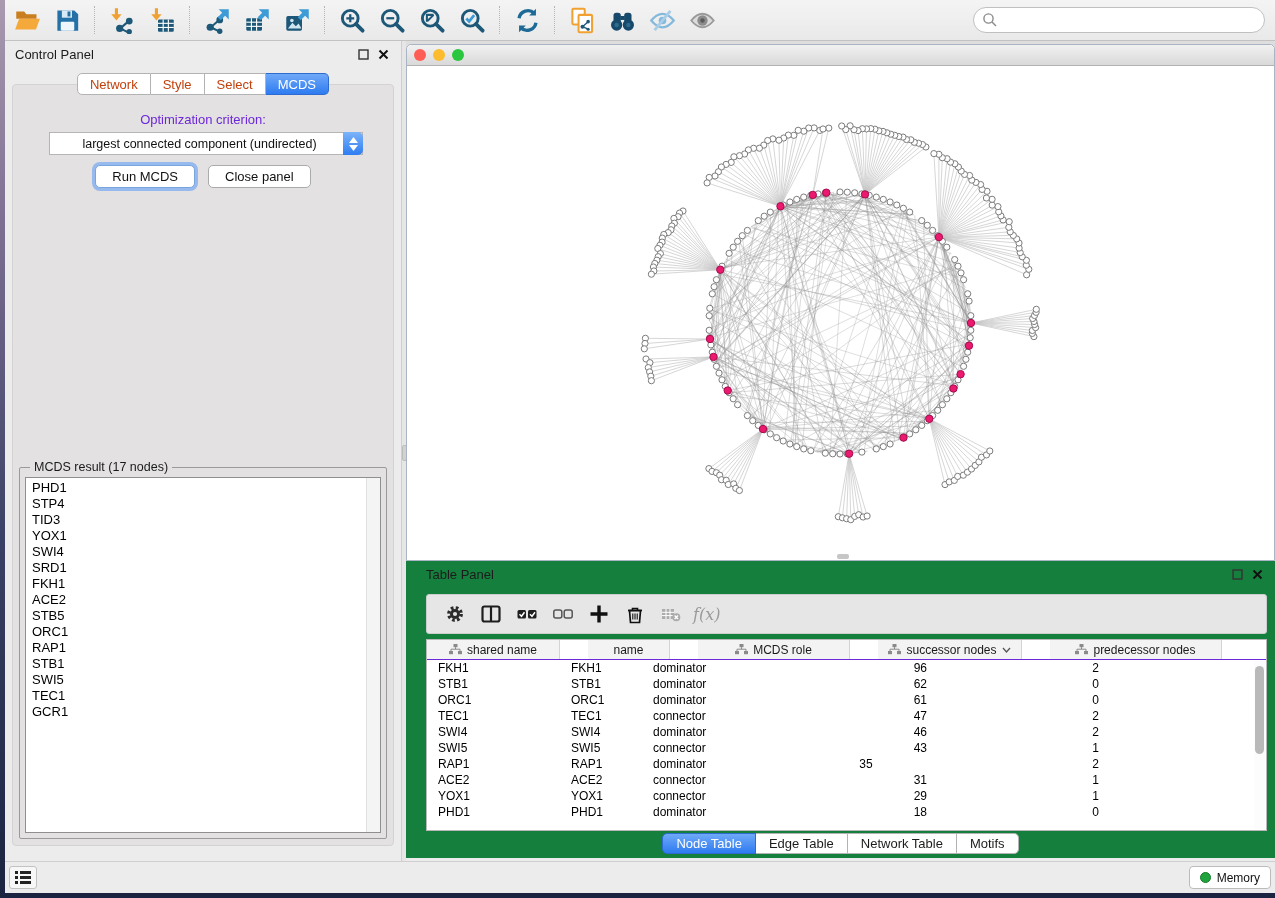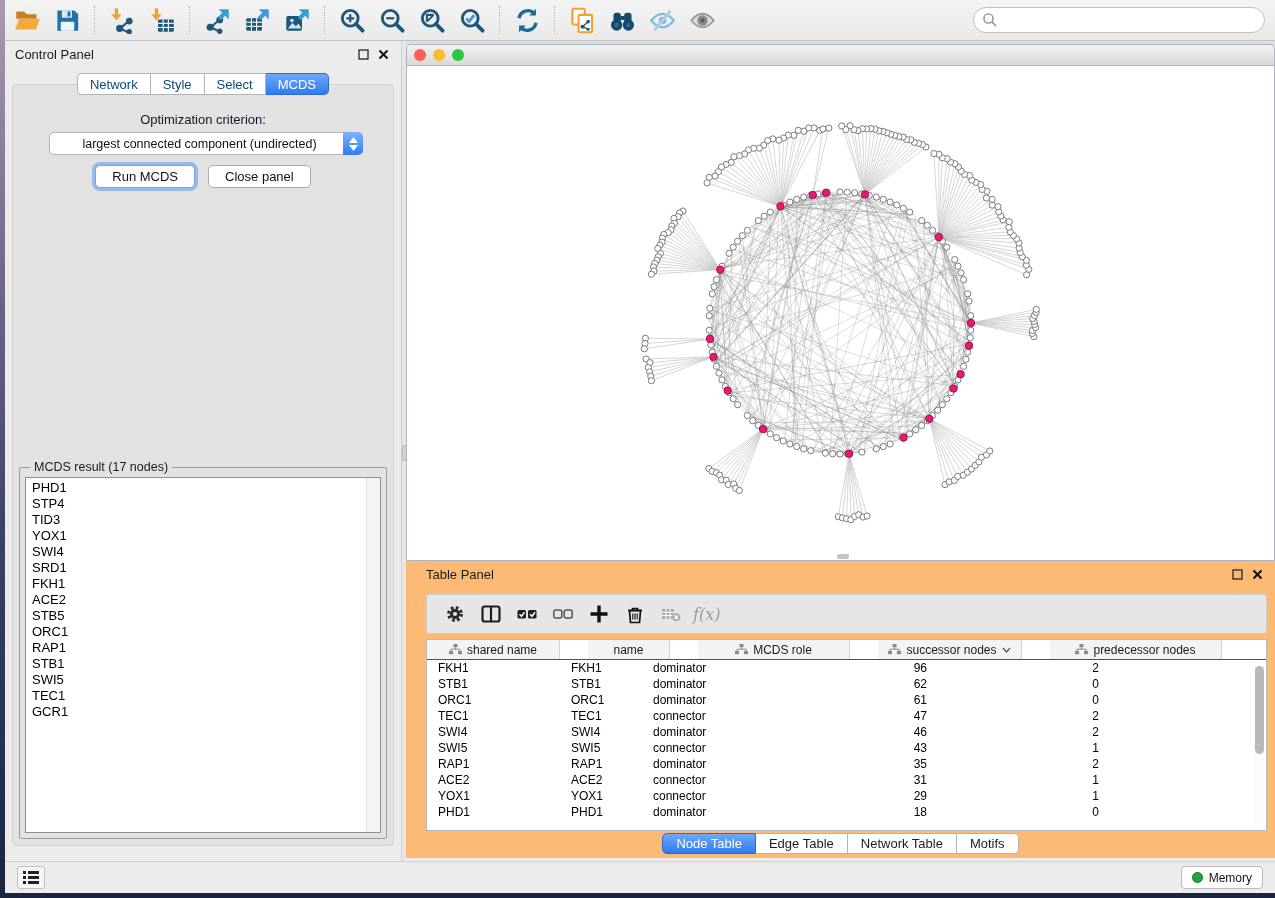--- a/index.html
+++ b/index.html
@@ -27,28 +27,28 @@
   .cp-titlebar { position:absolute; left:0; top:0; width:100%; height:26px; display:flex; align-items:center; }
   .cp-title { font-size:13px; color:#1c1c1c; padding-left:10px; }
   .win-btns { margin-left:auto; display:flex; gap:8px; padding-right:12px; }
   .win-btn { width:12px; height:12px; display:flex; align-items:center; justify-content:center; cursor:pointer; }
 
   .cp-content { position:absolute; left:7px; top:43px; width:382px; height:762px;
     background:#e3e1e1; border:1px solid #d4d2d2; border-radius:4px; }
 
   .cp-tabs { position:absolute; left:0; top:32px; width:100%; display:flex; justify-content:center; z-index:5; }
   .tab { height:22px; padding:0 12px; background:#fff; border:1px solid #b3b3b3; border-left:none;
-    font-size:13px; color:#0c4a6e; display:flex; align-items:center; cursor:pointer; }
+    font-size:13px; color:#c2410c; display:flex; align-items:center; cursor:pointer; }
   .tab:first-child { border-left:1px solid #b3b3b3; border-radius:5px 0 0 5px; }
   .tab:last-child { border-radius:0 5px 5px 0; }
   .tab.active { background:linear-gradient(#6fa9f8,#2e7bf0); border-color:#2e6ad0; color:#fff; }
 
-  .opt-label { position:absolute; left:0; top:27px; width:100%; text-align:center; font-size:13px; color:#0f172a; }
+  .opt-label { position:absolute; left:0; top:27px; width:100%; text-align:center; font-size:13px; color:#6d28d9; }
   .dd { position:absolute; left:36px; top:47px; width:314px; height:23px; background:#fff;
-    border:1px solid #b5b5b5; border-radius:5px; display:flex; align-items:center; cursor:pointer; }
+    border:1px solid #b5b5b5; border-radius:0; display:flex; align-items:center; cursor:pointer; }
   .dd-text { flex:1; font-size:12.5px; color:#111; text-align:center; padding-left:6px; white-space:nowrap; overflow:hidden; }
   .dd-step { width:20px; height:23px; margin:-1px -1px -1px 0; border-radius:0 5px 5px 0;
     background:linear-gradient(#7db3f9,#2f7df2); display:flex; flex-direction:column;
     align-items:center; justify-content:center; gap:2px; }
   .dd-step svg { display:block; }
 
   .btn-row { position:absolute; left:0; top:80px; width:100%; display:flex; justify-content:center; gap:13px; }
   .push-btn { height:23px; padding:0 16px; background:#fff; border:1px solid #ababab; border-radius:5px;
     font-size:13px; color:#111; cursor:pointer; }
   .push-btn.focus-ring { box-shadow:0 0 0 3px rgba(110,165,245,.65); border-color:#7aa4dc; }
@@ -72,21 +72,21 @@
     border:1px solid #a9b4c4; border-radius:5px 5px 0 0; background:#fff; }
   .net-titlebar { position:absolute; left:0; top:0; width:100%; height:21px;
     background:linear-gradient(#f1f1f1,#d9d9d9); border-bottom:1px solid #b3b3b3;
     border-radius:5px 5px 0 0; display:flex; align-items:center; }
   .tl { width:12px; height:12px; border-radius:50%; margin-left:7px; cursor:pointer; }
   .net-title { position:absolute; left:0; width:100%; text-align:center; font-size:13px; color:#3a3a3a; }
   .net-canvas { position:absolute; left:0; top:21px; width:867px; height:494px; background:#fff; overflow:hidden; }
   .hthumb { position:absolute; left:430px; bottom:1px; width:12px; height:5px; background:#c6c6c6; border-radius:2px; }
 
   
-  .tp { position:absolute; left:401px; top:561px; width:869px; height:297px; background:#fdba74; }
+  .tp { position:absolute; left:401px; top:561px; width:869px; height:297px; background:#15803d; }
   .tp-titlebar { position:absolute; left:0; top:0; width:100%; height:26px; display:flex; align-items:center; }
   .tp-title { font-size:13px; color:#1c1c1c; padding-left:20px; }
   .tp-toolbar { position:absolute; left:20px; right:8px; top:33px; height:40px; background:#e6e6e6;
     border:1px solid #cdcdcd; border-radius:3px; display:flex; align-items:center; padding-left:10px; }
   .tpt-btn { width:36px; height:32px; border:none; background:transparent; display:flex;
     align-items:center; justify-content:center; cursor:pointer; }
   .tpt-btn.disabled { cursor:default; }
 
   .tablebox { position:absolute; left:20px; right:8px; top:78px; height:192px; background:#fff;
     border:1px solid #b8b8b8; overflow:hidden; }
@@ -101,21 +101,21 @@
 
   .bottom-tabs { position:absolute; left:0; right:0; top:272px; display:flex; justify-content:center; }
   .btab { height:21px; padding:0 13px; background:#fff; border:1px solid #b3b3b3; border-left:none;
     font-size:13px; color:#1c1c1c; display:flex; align-items:center; cursor:pointer; }
   .btab:first-child { border-left:1px solid #b3b3b3; border-radius:5px 0 0 5px; }
   .btab:last-child { border-radius:0 5px 5px 0; }
   .btab.active { background:linear-gradient(#6fa9f8,#2e7bf0); border-color:#2e6ad0; color:#fff; }
 
   
   .statusbar { position:absolute; left:0; bottom:0; width:100%; height:32px; background:#ececec;
-    border-top:1px solid #cfcfcf; display:flex; align-items:center; padding:0 12px; }
+    border-top:1px solid #cfcfcf; display:flex; align-items:center; padding:0 4px; }
   .list-btn { width:28px; height:23px; background:#f7f7f7; border:1px solid #c2c2c2; border-radius:3px;
     display:flex; align-items:center; justify-content:center; cursor:pointer; }
   .memory-btn { margin-left:auto; height:23px; background:#fff; border:1px solid #bcbcbc; border-radius:4px;
     display:flex; align-items:center; gap:6px; padding:0 10px; font-size:12px; color:#111; cursor:pointer; }
   .mem-dot { width:11px; height:11px; border-radius:50%; background:#1fa33c; border:1px solid #157a2b; }
 </style>
 </head>
 <body>
 
 <div class="app">
@@ -1296,21 +1296,21 @@
             <div class="td" style="width: 133px;">SWI5</div>
             <div class="td" style="width: 82px;">SWI5</div>
             <div class="td" style="width: 152px;">connector</div>
             <div class="td num" style="width: 144px;">43</div>
             <div class="td num" style="width: 172px;">1</div>
           </div>
           <div class="tr">
             <div class="td" style="width: 133px;">RAP1</div>
             <div class="td" style="width: 82px;">RAP1</div>
             <div class="td" style="width: 152px;">dominator</div>
-            <div class="td num" style="width: 144px;">35</div>
+            <div class="td num" style="width: 144px; text-align: center;">35</div>
             <div class="td num" style="width: 172px;">2</div>
           </div>
           <div class="tr">
             <div class="td" style="width: 133px;">ACE2</div>
             <div class="td" style="width: 82px;">ACE2</div>
             <div class="td" style="width: 152px;">connector</div>
             <div class="td num" style="width: 144px;">31</div>
             <div class="td num" style="width: 172px;">1</div>
           </div>
           <div class="tr">

